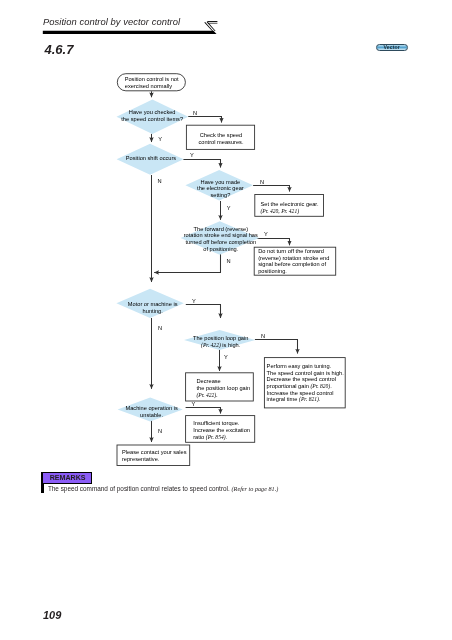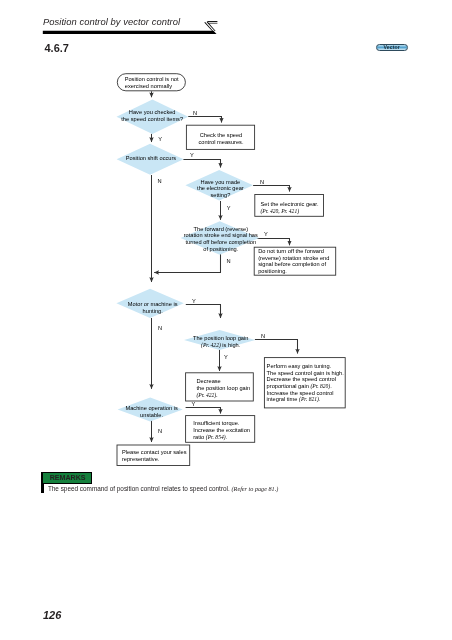--- a/index.html
+++ b/index.html
@@ -1,28 +1,28 @@
 <!DOCTYPE html>
 <html><head>
 <meta charset="utf-8">
 <style>
   html,body{margin:0;padding:0;background:#fff;}
   body{-webkit-font-smoothing:antialiased;width:452px;height:640px;font-family:"Liberation Sans",sans-serif;position:relative;overflow:hidden;color:#231f20;}
   .page{position:absolute;left:0;top:0;width:444px;height:640px;}
   #hdr-title{position:absolute;left:43px;top:15.5px;font-size:9.4px;font-style:italic;line-height:11px;letter-spacing:0.05px;}
-  #sec-num{position:absolute;left:44.5px;top:41.5px;font-size:11px;font-weight:bold;}
+  #sec-num{position:absolute;left:44.5px;top:41.5px;font-size:13px;font-weight:bold;font-style:italic;}
   #sec-title{position:absolute;left:76px;top:41.5px;font-size:9px;font-weight:bold;font-style:italic;white-space:nowrap;}
   #badge{position:absolute;left:376px;top:43.8px;width:31.5px;height:6.8px;}
   #badge .cap{position:absolute;inset:0;border-radius:3.4px;
       background:linear-gradient(to bottom,#b9dced 0%,#8ec7e4 22%,#4f9fcd 48%,#6cb2d8 58%,#a8d3e9 80%,#cde6f3 100%);
       border:0.6px solid #2d4a5c;box-sizing:border-box;}
   #badge .lbl{position:absolute;left:0;right:0;top:0.4px;text-align:center;font-size:5.2px;color:#1b2c36;font-weight:bold;letter-spacing:0.1px;}
   #remarks{position:absolute;left:41px;top:471.9px;width:372px;}
   #remarks .rm-bar{position:absolute;left:0;top:0;width:2.6px;height:20.7px;background:#000;}
-  #remarks .rm-tab{position:absolute;left:1.6px;top:0;width:49.3px;height:11.8px;border-top:1.1px solid #000;border-right:1.1px solid #000;border-bottom:1.1px solid #000;box-sizing:border-box;background:#15803d;}
+  #remarks .rm-tab{position:absolute;left:1.6px;top:0;width:49.3px;height:11.8px;border-top:1.1px solid #000;border-right:1.1px solid #000;border-bottom:1.1px solid #000;box-sizing:border-box;background:#8b5cf6;}
   #remarks .rm-tab span{position:absolute;left:7.1px;top:2.2px;font-size:7.1px;font-weight:bold;line-height:7.5px;}
   #remarks .rm-txt{position:absolute;left:6.9px;top:13.2px;font-size:6.4px;white-space:nowrap;line-height:7px;}
   #remarks .rm-txt i{font-size:6.2px;font-family:"Liberation Serif",serif;font-style:italic;}
   #fig{position:absolute;left:0;top:0;}
   #fig text{white-space:pre;}
   #pageno{position:absolute;left:43px;top:609px;font-size:11px;font-weight:bold;font-style:italic;}
 </style>
 </head>
 <body>
 
@@ -165,14 +165,14 @@
   <text x="160.0" y="433.0" text-anchor="middle">N</text>
   </g>
   </svg>
   <div id="remarks">
     <div class="rm-bar"></div>
     <div class="rm-tab">
         <span>REMARKS</span>
       </div>
     <div class="rm-txt"><span>The speed command of position control relates to speed control.</span> <i>(Refer to page 81.)</i></div>
   </div>
-  <div id="pageno">126</div>
+  <div id="pageno">109</div>
 </div>
 
 </body></html>

